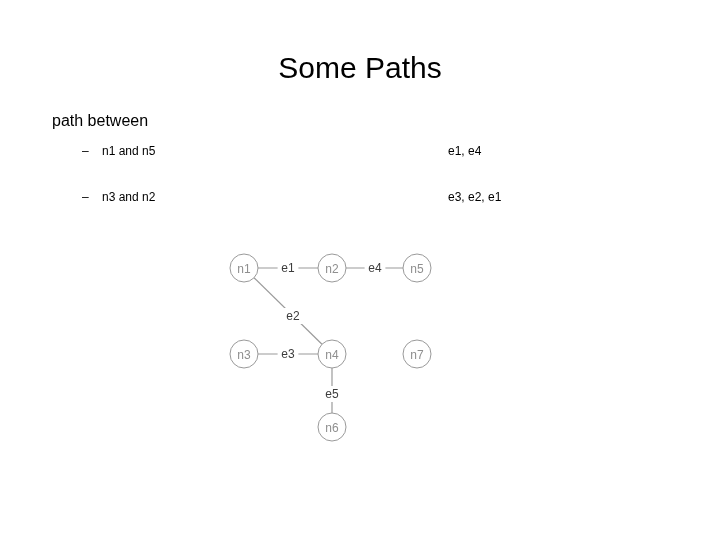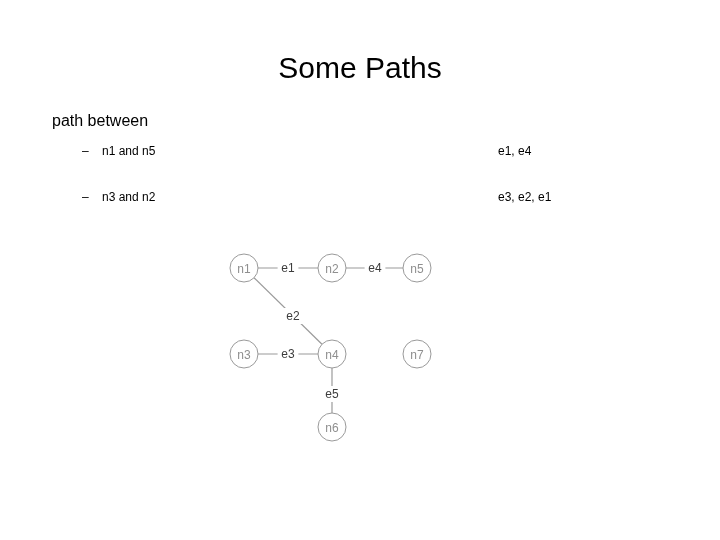--- a/index.html
+++ b/index.html
@@ -67,21 +67,21 @@
     display: inline-block;
     width: 20px;
   }
   .col-nodes {
     position: absolute;
     left: 260px;
     white-space: nowrap;
   }
   .col-edges {
     position: absolute;
-    left: 498px;
+    left: 448px;
     white-space: nowrap;
   }
 
   
   #graph-figure {
     position: absolute;
     left: 210px;
     top: 242px;
     width: 240px;
     height: 210px;

